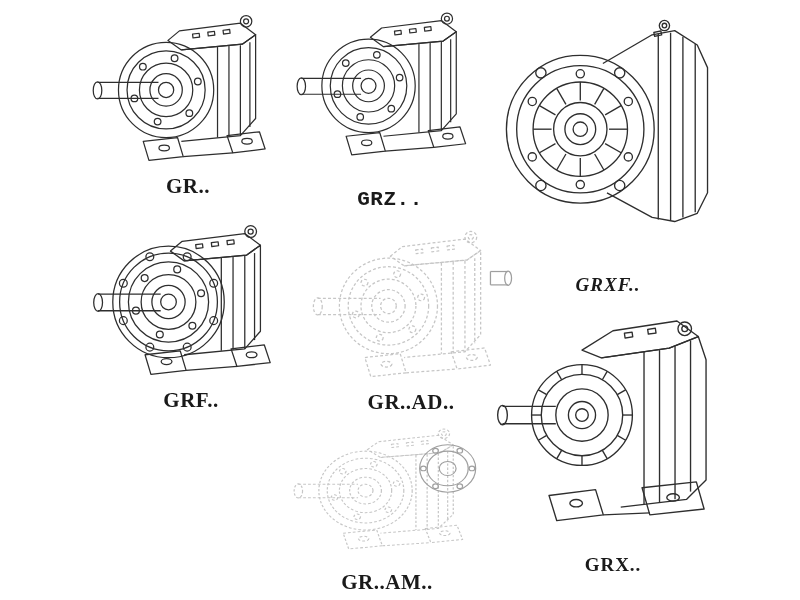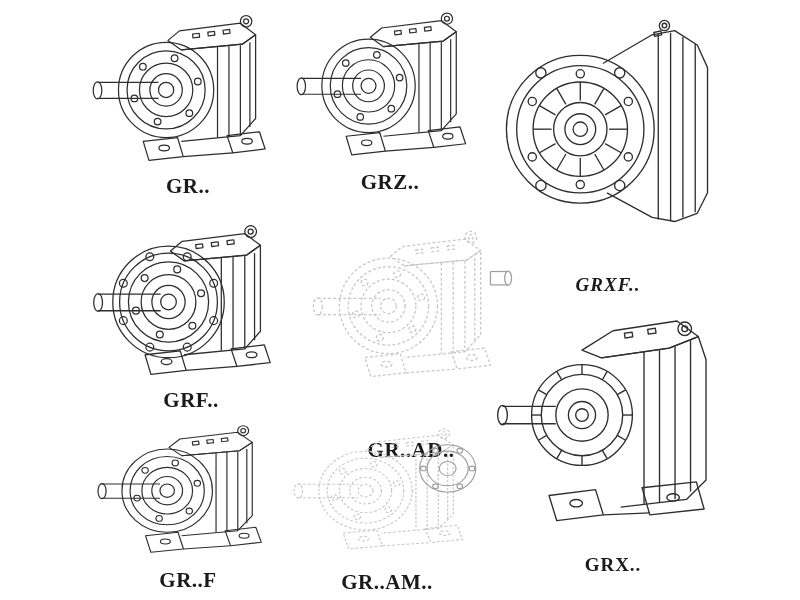--- a/index.html
+++ b/index.html
@@ -22,23 +22,23 @@
     font-size:21px;letter-spacing:.5px;text-align:center;white-space:nowrap;
   }
   .figure-label.lg{font-size:19px;letter-spacing:1px;}
   svg.line-art{color:var(--line-color);display:block;}
   svg.line-art.ghost{color:var(--ghost-color);stroke-dasharray:3 2.2;}
   .extra-solid{stroke-dasharray:none;color:var(--ghost-accent);}
   #cell-gr   {left:88px;  top:2px;   width:200px;}
   #cell-grz  {left:292px; top:0px;   width:196px;}
   #cell-grxf {left:495px; top:4px;   width:226px;}
   #cell-grxf .figure-label{margin-top:34px;font-style:italic;}
-  #cell-grz .figure-label{margin-top:2px;}
+  #cell-grz .figure-label{margin-top:20px;font-family:Liberation Mono, monospace;}
   #cell-grf  {left:88px;  top:212px; width:206px;}
-  #cell-grad {left:308px; top:218px; width:206px;gap:48px;}
+  #cell-grad {left:308px; top:218px; width:206px;}
   #cell-grff {left:92px;  top:414px; width:192px;}
   #cell-grff .figure-label{margin-top:4px;}
   #cell-gram {left:288px; top:418px; width:198px;}
   #cell-gram .figure-label{margin-top:10px;}
   #cell-grx  {left:495px; top:290px; width:236px;justify-content:space-between;}
   #cell-grx .figure-label{margin-top:12px;}
 </style>
 </head>
 <body>
 
@@ -220,26 +220,20 @@
   </div>
 
   <div class="cell" id="cell-grad">
     <svg class="line-art ghost" viewBox="0 0 210 180" width="206" height="172" preserveAspectRatio="none">
       <use href="#g-gbx"></use>
         <use href="#g-ad-extra" class="extra-solid"></use>
     </svg>
     <div class="figure-label">GR..AD..</div>
   </div>
 
-  <div class="cell" id="cell-grff">
-    <svg class="line-art" viewBox="0 0 210 180" width="190" height="150" preserveAspectRatio="none">
-        <use href="#g-gbx"></use>
-      </svg>
-    <div class="figure-label">GR..F</div>
-  </div>
 
   <div class="cell" id="cell-gram">
     <svg class="line-art ghost" viewBox="0 0 210 180" width="196" height="142" preserveAspectRatio="none">
       <use href="#g-gbx"></use>
         <use href="#g-am-extra" class="extra-solid"></use>
     </svg>
     <div class="figure-label">GR..AM..</div>
   </div>
 
   <div class="cell" id="cell-grx">

